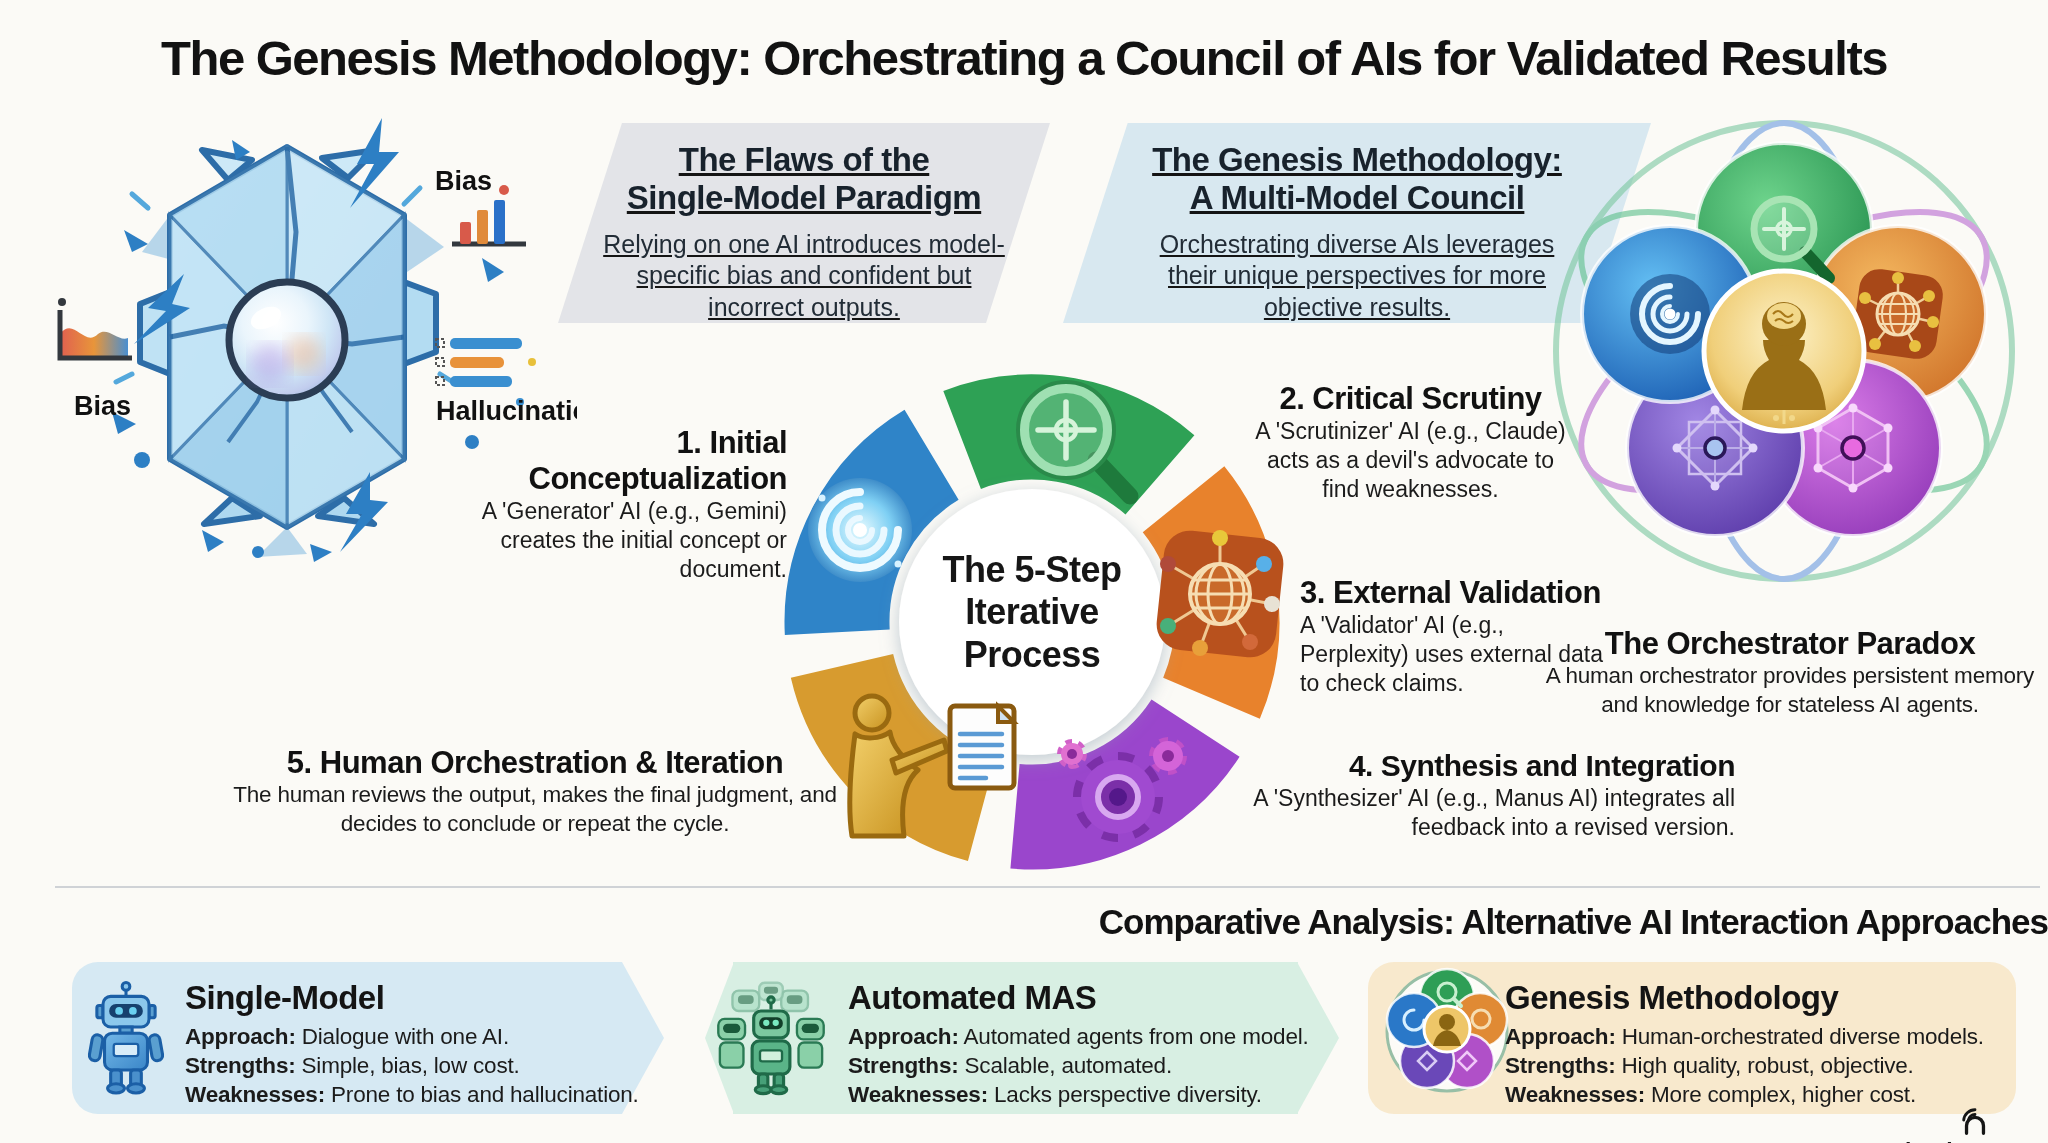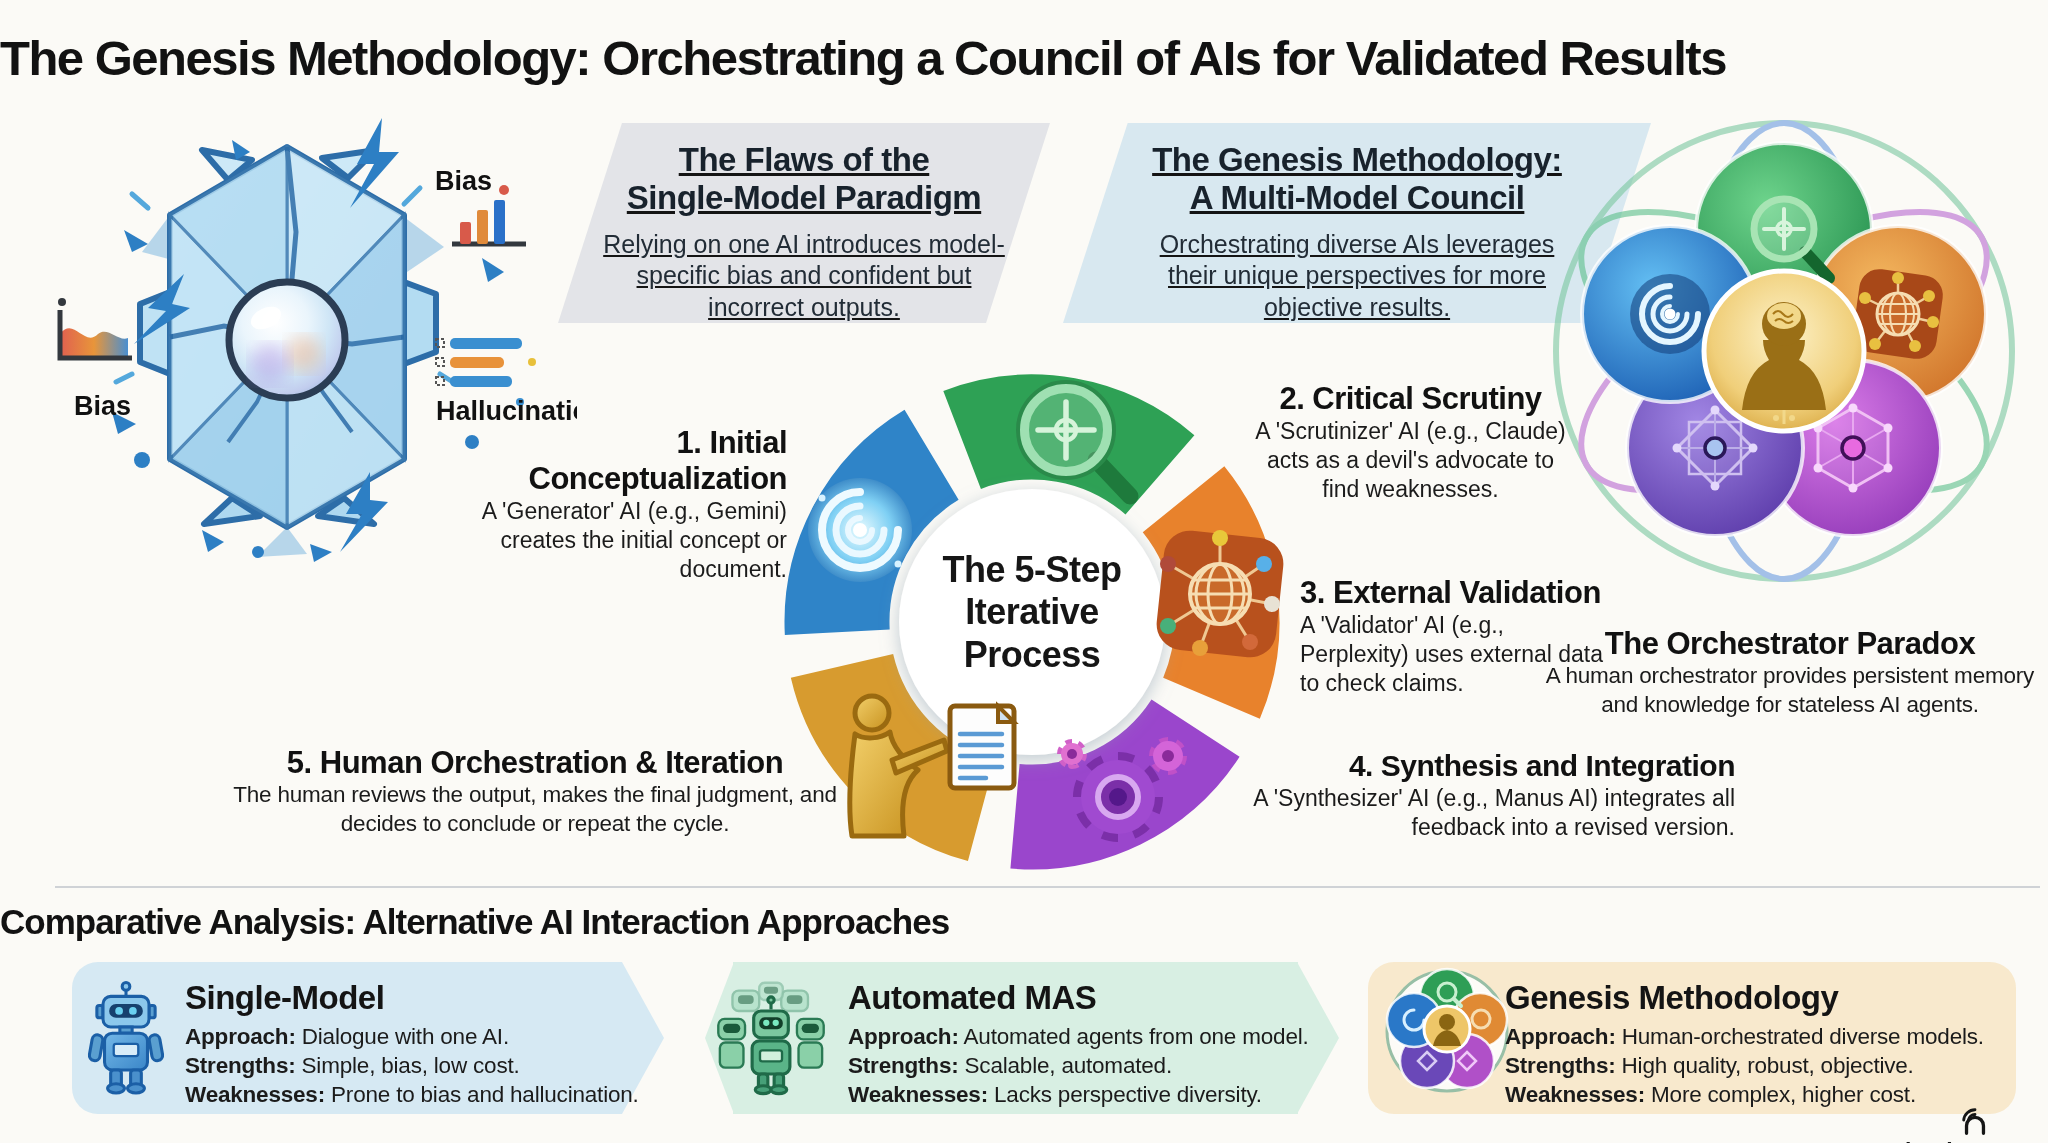--- a/index.html
+++ b/index.html
@@ -1,20 +1,20 @@
 <!DOCTYPE html>
 <html><head>
 <meta charset="utf-8">
 <style>
   html,body{margin:0;padding:0;background:#e8e8e8;}
   #stage{position:relative;width:2048px;height:1143px;background:#fbfaf6;overflow:hidden;
          font-family:"Liberation Sans",sans-serif;color:#141414;}
   .abs{position:absolute;}
   
-  #main-title{left:0;right:0;top:30px;font-size:49px;font-weight:700;
+  #main-title{left:0;right:0;top:30px;text-align:center;font-size:49px;font-weight:700;
               letter-spacing:-1.5px;color:#121212;}
   
   .banner{top:123px;height:200px;}
   .banner-shape{position:absolute;inset:0;}
   #banner-flaws{left:558px;width:492px;}
   #banner-flaws .banner-shape{background:#e3e4e8;clip-path:polygon(13% 0,100% 0,87% 100%,0 100%);}
   #banner-genesis{left:1063px;width:588px;}
   #banner-genesis .banner-shape{background:#d8e8f0;clip-path:polygon(11% 0,100% 0,89% 100%,0 100%);}
   .banner-inner{position:absolute;inset:0;display:flex;flex-direction:column;align-items:center;padding-top:18px;text-decoration:underline;}
   .banner-title{font-size:33px;font-weight:700;line-height:1.15;text-align:center;color:#18222c;letter-spacing:-0.5px;}
@@ -29,21 +29,21 @@
   #step4 .step-title{font-size:30px;}
   #step5{left:225px;top:745px;width:620px;text-align:center;}
   #step5 .step-body{font-size:22.5px;letter-spacing:-0.2px;}
   #cycle-center-label{left:912px;top:549px;width:240px;text-align:center;
       font-size:36px;font-weight:700;line-height:1.18;color:#161616;letter-spacing:-0.5px;}
   
   #orchestrator{left:1535px;top:626px;width:510px;text-align:center;}
   #orchestrator .step-body{font-size:22.5px;letter-spacing:-0.2px;}
   
   #divider{left:55px;top:886px;width:1985px;height:2px;background:#cfd2d6;}
-  #comparison-heading{left:0;right:0;top:902px;text-align:left;font-size:35px;font-weight:700;
+  #comparison-heading{left:0;right:0;top:902px;text-align:right;font-size:35px;font-weight:700;
       letter-spacing:-1px;color:#121212;}
   
   .card-rect{top:962px;height:152px;}
   #card1-rect{left:72px;width:550px;background:#d6e9f3;border-radius:26px 0 0 26px;}
   #card1-tip{left:622px;top:962px;width:42px;height:152px;background:#d6e9f3;
              clip-path:polygon(0 0,100% 50%,0 100%);}
   #card2-rect{left:733px;width:565px;background:#d8efe3;}
   #card2-tipL{left:705px;top:962px;width:29px;height:152px;background:#d8efe3;
              clip-path:polygon(100% 0,0 50%,100% 100%);}
   #card2-tipR{left:1297px;top:962px;width:42px;height:152px;background:#d8efe3;

